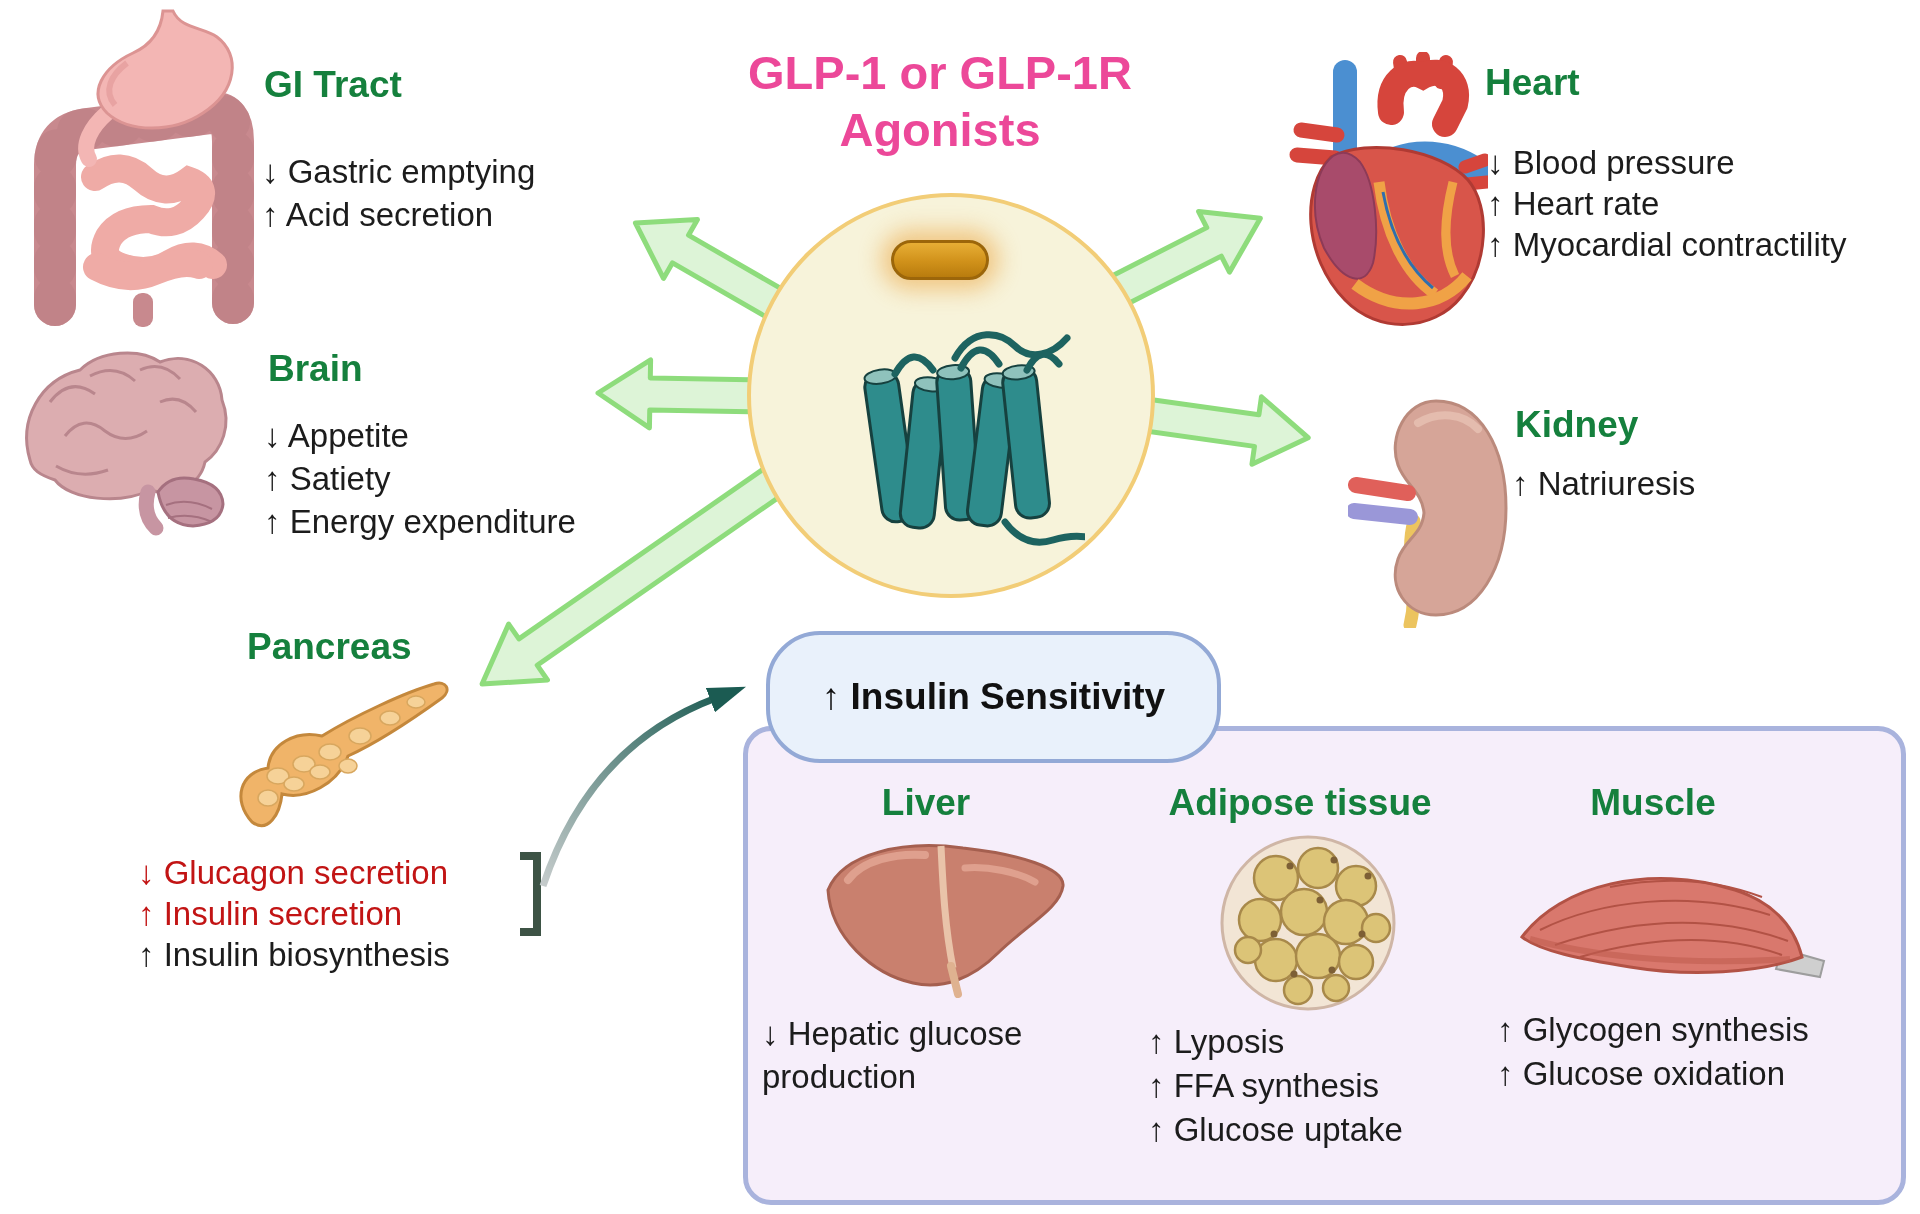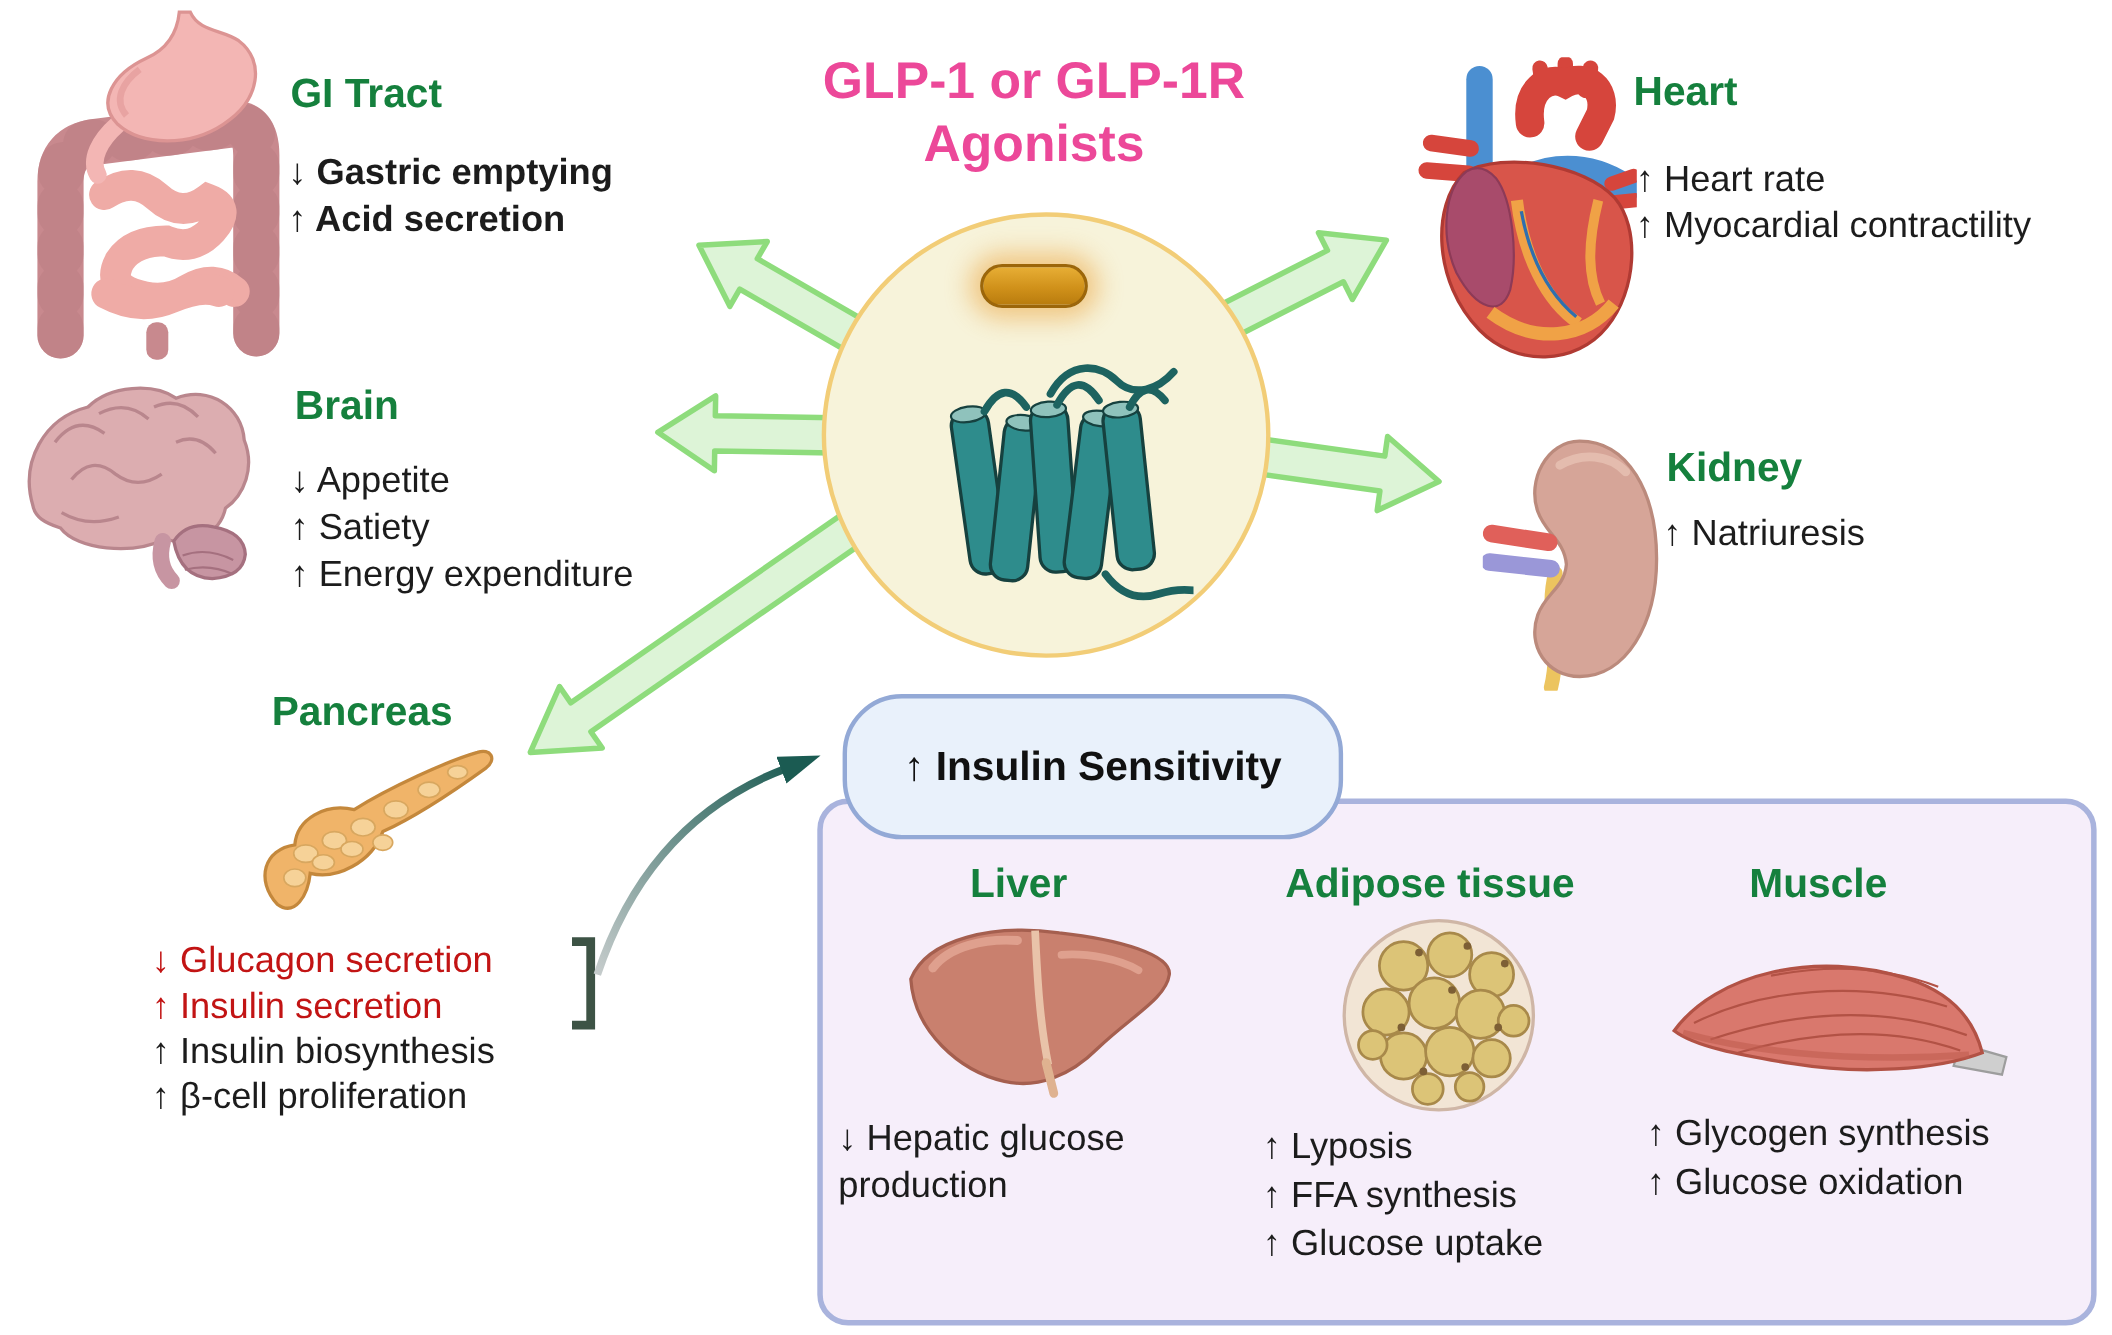--- a/index.html
+++ b/index.html
@@ -9,21 +9,21 @@
   }
   .abs{position:absolute;}
   
   .main-title{
     left:700px;top:44px;width:480px;text-align:center;
     font-size:47px;font-weight:bold;color:#ec4899;line-height:57px;
   }
   .organ-heading{font-size:37px;font-weight:bold;color:#15803d;white-space:nowrap;}
   .fx-list{font-size:33px;line-height:43px;white-space:nowrap;color:#1c1c1c;}
   .fx-red{color:#c21414;}
-  .h-gi{left:264px;top:64px;}      .l-gi{left:262px;top:134px;font-weight:bold;}
+  .h-gi{left:264px;top:64px;}      .l-gi{left:262px;top:150px;}
   .h-brain{left:268px;top:348px;}  .l-brain{left:264px;top:414px;line-height:43px;}
   .h-pancreas{left:247px;top:626px;}
   .l-pancreas{left:138px;top:852px;line-height:41px;}
   .h-heart{left:1485px;top:62px;}  .l-heart{left:1487px;top:142px;line-height:41px;}
   .h-kidney{left:1515px;top:404px;}.l-kidney{left:1512px;top:462px;}
   .h-liver{left:826px;top:782px;width:200px;text-align:center;}
   .l-liver{left:762px;top:1012px;width:300px;white-space:normal;line-height:43px;}
   .h-adipose{left:1130px;top:782px;width:340px;text-align:center;}
   .l-adipose{left:1148px;top:1020px;line-height:44px;}
   .h-muscle{left:1503px;top:782px;width:300px;text-align:center;}
@@ -178,21 +178,20 @@
       <ellipse cx="48" cy="126" rx="10" ry="8"></ellipse>
         <ellipse cx="74" cy="112" rx="10" ry="7"></ellipse>
       <ellipse cx="100" cy="100" rx="10" ry="7"></ellipse>
         <ellipse cx="128" cy="94" rx="9" ry="7"></ellipse>
     </g>
   </svg>
   <div class="abs fx-list l-pancreas">
     <div class="fx-red">↓ Glucagon secretion</div>
     <div class="fx-red">↑ Insulin secretion</div>
     <div>↑ Insulin biosynthesis</div>
-    <div>↑ β-cell proliferation</div>
   </div>
 
   <svg class="abs deco" style="left:1283px;top:52px" width="205" height="290" viewBox="0 0 205 290">
     <g stroke-linecap="round">
       <path d="M62,20 L62,115" stroke="#4b8fd1" stroke-width="24" fill="none"></path>
       <path d="M18,78 L54,83" stroke="#d6453c" stroke-width="15" fill="none"></path>
       <path d="M14,103 L52,106" stroke="#d6453c" stroke-width="15" fill="none"></path>
       <path d="M120,30 L117,10" stroke="#d6453c" stroke-width="14" fill="none"></path>
       <path d="M140,24 L140,6" stroke="#d6453c" stroke-width="14" fill="none"></path>
       <path d="M158,30 L163,10" stroke="#d6453c" stroke-width="14" fill="none"></path>
@@ -204,20 +203,21 @@
     <path d="M48,105 C18,135 20,205 62,248 C95,282 150,280 178,245 C205,212 208,155 185,128 C158,98 85,85 48,105 Z" fill="#d8554a" stroke="#b03a33" stroke-width="3"></path>
     <path d="M50,104 C30,120 26,162 41,196 C60,231 82,236 90,211 C97,180 92,130 77,110 C67,99 58,99 50,104 Z" fill="#a84b6b" stroke="#8d3a57" stroke-width="2"></path>
     <path d="M96,130 C102,180 122,222 152,242" fill="none" stroke="#f0a246" stroke-width="11"></path>
     <path d="M72,232 C112,262 158,256 184,224" fill="none" stroke="#f0a246" stroke-width="12"></path>
     <path d="M100,140 C108,184 126,216 150,236" fill="none" stroke="#2f6fae" stroke-width="3"></path>
     <path d="M170,130 C160,170 160,200 172,224" fill="none" stroke="#f0a246" stroke-width="9"></path>
   </svg>
 
   <div class="abs organ-heading h-heart">Heart</div>
   <div class="abs fx-list l-heart">
+    <div>↓ Blood pressure</div>
     <div>↑ Heart rate</div>
     <div>↑ Myocardial contractility</div>
   </div>
 
   <svg class="abs deco" style="left:1348px;top:393px" width="165" height="235" viewBox="0 0 165 235">
     <path d="M66,128 C56,165 72,192 62,232" fill="none" stroke="#ecc45f" stroke-width="13" stroke-linecap="round"></path>
     <path d="M88,8 C132,8 158,55 158,115 C158,175 130,222 88,222 C58,222 40,194 50,166 C57,146 74,142 76,120 C74,98 57,92 50,72 C40,44 58,8 88,8 Z" fill="#d6a598" stroke="#bb8a7c" stroke-width="3"></path>
     <path d="M70,30 C90,18 115,20 130,36" fill="none" stroke="#e4bcae" stroke-width="8" stroke-linecap="round"></path>
     <path d="M8,92 L60,100" stroke="#e0605a" stroke-width="16" stroke-linecap="round"></path>
     <path d="M6,118 L62,124" stroke="#9a97d8" stroke-width="16" stroke-linecap="round"></path>

